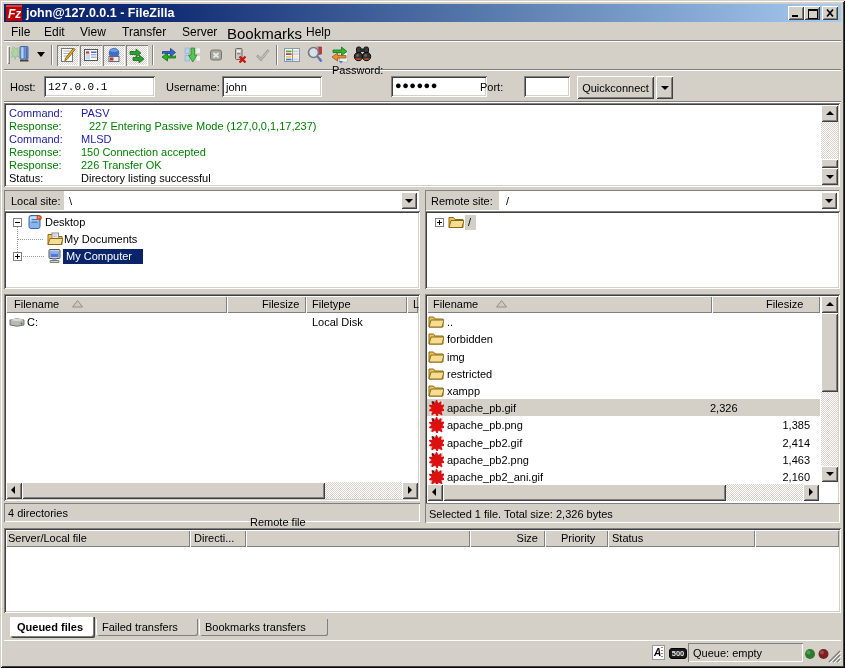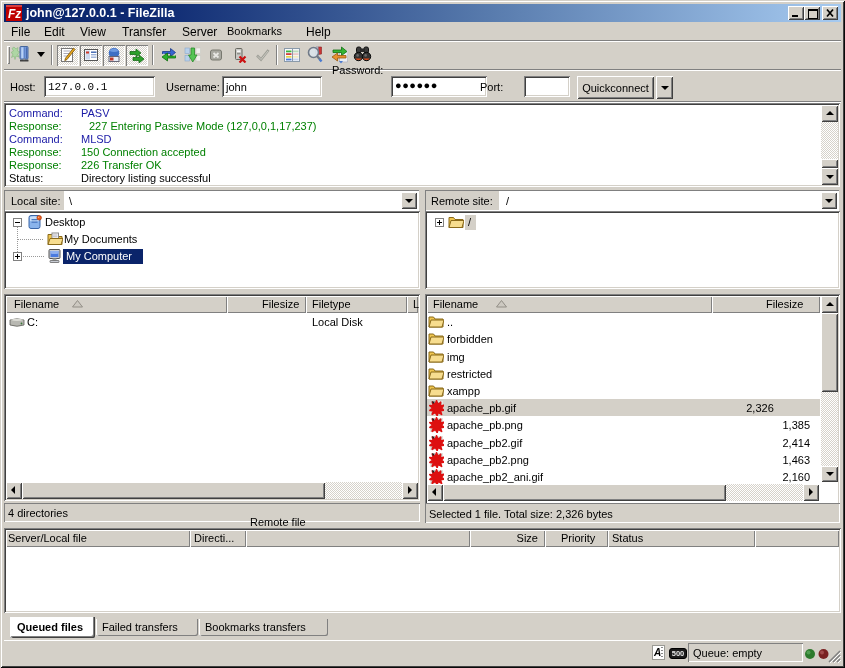--- a/index.html
+++ b/index.html
@@ -33,21 +33,21 @@
 <div class="abs ras" style="left:822px;top:6px;width:16px;height:14px;background:#d4d0c8;"></div>
 <svg class="abs" style="left:822px;top:6px;" width="16" height="14" viewBox="0 0 16 14">
  <path d="M5 3.5 L11 10.5 M11 3.5 L5 10.5" stroke="#000" stroke-width="1.7"></path>
 </svg>
 
 <div class="t" style="left:11px;top:25px;font-size:12px;">File</div>
 <div class="t" style="left:44px;top:25px;font-size:12px;">Edit</div>
 <div class="t" style="left:80px;top:25px;font-size:12px;">View</div>
 <div class="t" style="left:122px;top:25px;font-size:12px;">Transfer</div>
 <div class="t" style="left:182px;top:25px;font-size:12px;">Server</div>
-<div class="t" style="left:227px;top:25px;font-size:11px;">Bookmarks</div>
+<div class="t" style="left:227px;top:25px;font-size:15px;">Bookmarks</div>
 <div class="t" style="left:306px;top:25px;font-size:12px;">Help</div>
 <div class="abs" style="left:4px;top:40px;width:837px;height:1px;background:#808080;"></div>
 <div class="abs" style="left:4px;top:41px;width:837px;height:1px;background:#fff;"></div>
 
 <div class="abs" style="left:7px;top:46px;width:3px;height:18px;box-shadow:inset 1px 1px 0 #fff,inset -1px -1px 0 #808080;"></div>
 <div id="tb-icons">
 
 <svg class="abs" style="left:11px;top:45px;" width="19" height="19" viewBox="0 0 19 19">
  <polygon points="3,2 5,4 7,2.5 6.5,6 9,7 6.5,9 8,12 5,11 4,14.5 3,11 0.5,12.5 2,9 0,7.5 2.5,6 1,3.5" fill="#aed6a4" stroke="#86b87c" stroke-width="0.6"></polygon>
  <rect x="9" y="14.5" width="8.5" height="2" rx="0.5" fill="#404040"></rect>
@@ -357,21 +357,21 @@
 <div class="t" style="left:447px;top:385px;">xampp</div>
 <svg class="abs" style="left:429px;top:400px;" width="15" height="16" viewBox="0 0 15 16">
         <rect x="8" y="1" width="6" height="5" fill="#e4e4e0"></rect>
         <rect x="9" y="2" width="4" height="3" fill="#c8c8c2"></rect>
         <rect x="1" y="10" width="5" height="5" fill="#e4e4e0"></rect>
         <rect x="2" y="11" width="3" height="3" fill="#c8c8c2"></rect>
         <polygon points="7.5,0.8 9.2,4.9 11.6,2.2 11.3,6.1 14.8,5.3 12.4,8.2 15,10.2 11.4,10.6 12.6,14.4 9,12.2 8.2,15.5 6.3,12.3 3.2,14.3 4.6,10.7 0.9,10.4 3.6,8 0.8,5.6 4.4,5.9 3.3,2 6.2,4.6" fill="#dd1010" stroke="#dd1010" stroke-width="1.6" stroke-linejoin="round"></polygon>
         <path d="M2.8 1.2 l3.2 0.6 -2 2.4 z" fill="#222"></path>
       </svg>
 <div class="t" style="left:447px;top:402px;">apache_pb.gif</div>
-<div class="t" style="left:710px;top:402px;width:100px;text-align:center;">2,326</div>
+<div class="t" style="left:710px;top:402px;width:100px;text-align:left;">2,326</div>
 <svg class="abs" style="left:429px;top:417px;" width="15" height="16" viewBox="0 0 15 16">
         <rect x="8" y="1" width="6" height="5" fill="#e4e4e0"></rect>
         <rect x="9" y="2" width="4" height="3" fill="#c8c8c2"></rect>
         <rect x="1" y="10" width="5" height="5" fill="#e4e4e0"></rect>
         <rect x="2" y="11" width="3" height="3" fill="#c8c8c2"></rect>
         <polygon points="7.5,0.8 9.2,4.9 11.6,2.2 11.3,6.1 14.8,5.3 12.4,8.2 15,10.2 11.4,10.6 12.6,14.4 9,12.2 8.2,15.5 6.3,12.3 3.2,14.3 4.6,10.7 0.9,10.4 3.6,8 0.8,5.6 4.4,5.9 3.3,2 6.2,4.6" fill="#dd1010" stroke="#dd1010" stroke-width="1.6" stroke-linejoin="round"></polygon>
         <path d="M2.8 1.2 l3.2 0.6 -2 2.4 z" fill="#222"></path>
       </svg>
 <div class="t" style="left:447px;top:419px;">apache_pb.png</div>
 <div class="t" style="left:710px;top:419px;width:100px;text-align:right;">1,385</div>

